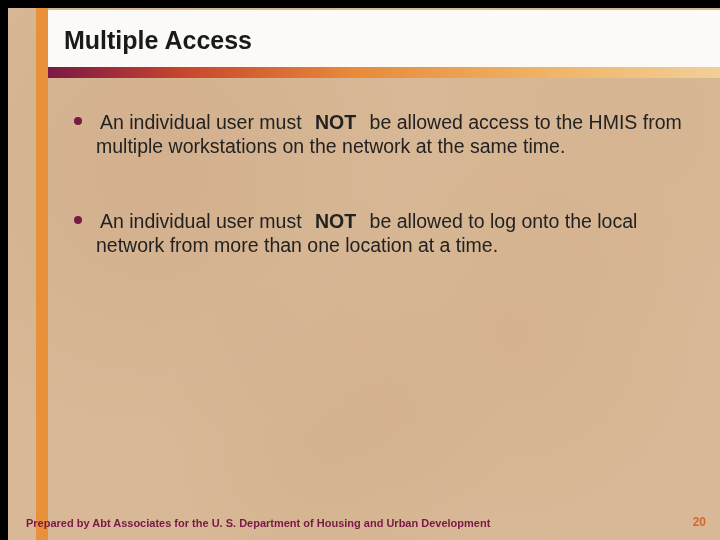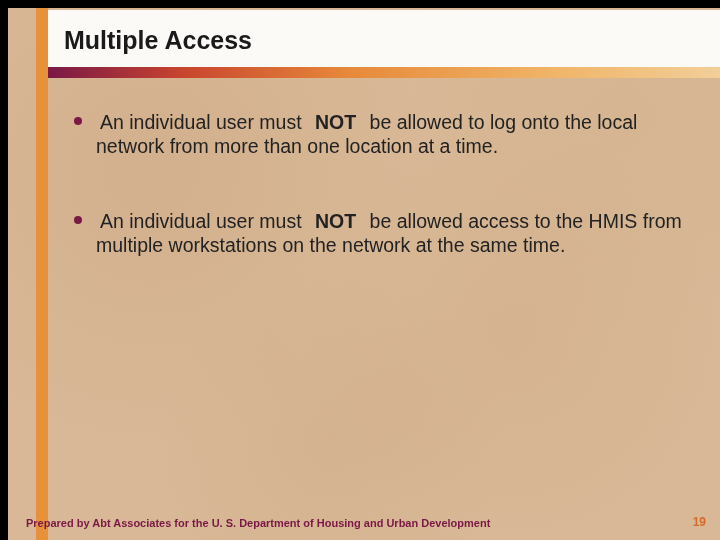--- a/index.html
+++ b/index.html
@@ -107,26 +107,26 @@
 <div class="slide">
   <div class="left-bar"></div>
   <div class="title-area"></div>
   <div class="title-text">Multiple Access</div>
   <div class="grad-bar"></div>
 
   <div class="content">
     <div class="bullet-item">
       <div class="bullet-dot"></div>
       <div class="bullet-text">
-        <span>An individual user must </span><b>NOT</b><span> be allowed to log onto the local network from more than one location at a time.</span>
+        <span>An individual user must </span><b>NOT</b><span> be allowed access to the HMIS from multiple workstations on the network at the same time.</span>
       </div>
     </div>
     <div class="bullet-item">
       <div class="bullet-dot"></div>
       <div class="bullet-text">
-        <span>An individual user must </span><b>NOT</b><span> be allowed access to the HMIS from multiple workstations on the network at the same time.</span>
+        <span>An individual user must </span><b>NOT</b><span> be allowed to log onto the local network from more than one location at a time.</span>
       </div>
     </div>
   </div>
 
   <div class="footer-left">Prepared by Abt Associates for the U. S. Department of Housing and Urban Development</div>
-  <div class="footer-right">19</div>
+  <div class="footer-right">20</div>
 </div>
 
 </body></html>

